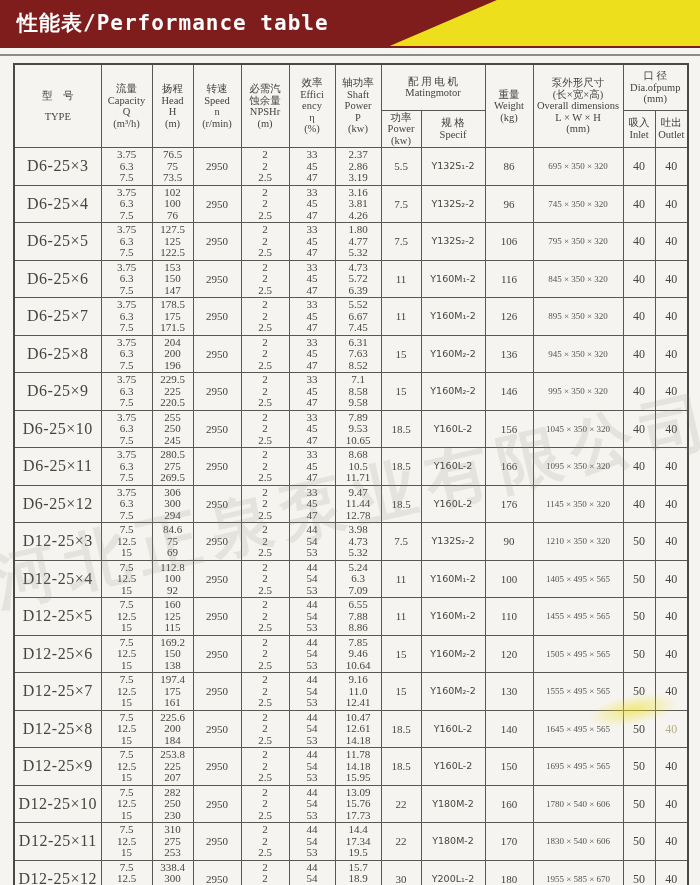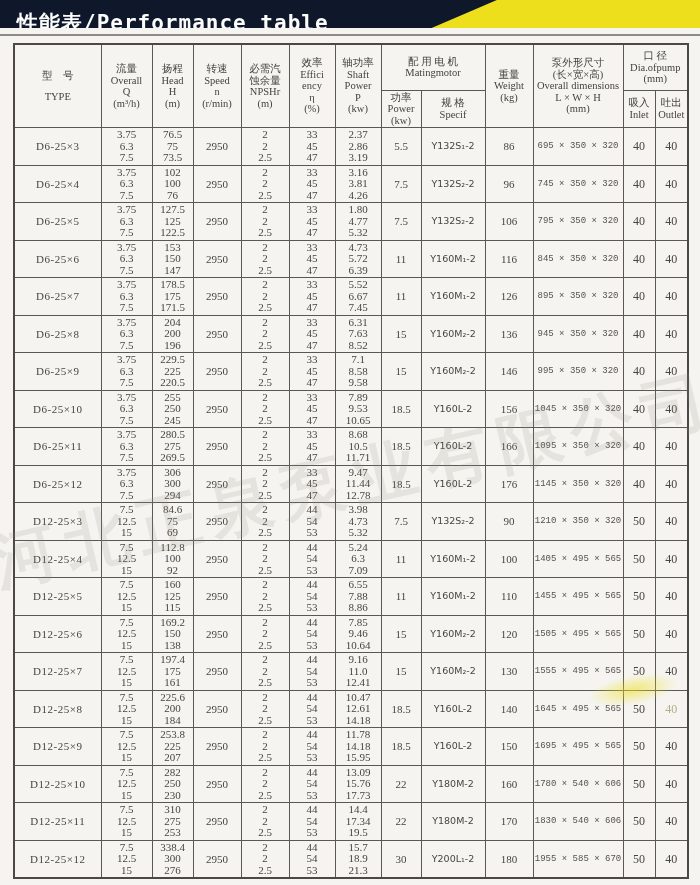--- a/index.html
+++ b/index.html
@@ -6,21 +6,21 @@
   html,body { width:700px; }
   body {
     width:700px; height:885px;
     background:#f5f4f0;
     font-family:"Liberation Serif", serif;
     color:#413f3c;
     overflow:hidden;
     position:relative;
   }
   
-  .banner { position:relative; height:28px; background:#0f172a; overflow:hidden; }
+  .banner { position:relative; height:48px; background:#7f1d1d; overflow:hidden; }
   .banner .wedge {
     position:absolute; top:0; right:0; height:46px; width:315px;
     background:#eedf1d;
     clip-path:polygon(1.5% 100%, 35.5% 0, 100% 0, 100% 100%);
   }
   .banner .title {
     position:relative; z-index:2;
     color:#fdfdfd; font-family:"DejaVu Sans Mono", monospace;
     font-weight:bold; font-size:21px; line-height:46px;
     padding-left:17px; letter-spacing:1px;
@@ -37,23 +37,23 @@
     font-size:11px; line-height:12px;
     padding:1px 0;
     overflow:hidden;
   }
   table { border:2px solid #4b4845; }
   thead th { font-weight:normal; font-size:10.5px; line-height:11.5px; color:#454340; }
   thead tr.h1 th { height:46px; }
   thead tr.h2 th { height:36px; }
   tbody td { height:37px; color:#47453f; }
   tbody td div { line-height:11.5px; }
-  td:nth-child(1) { font-size:11px; letter-spacing:0.5px; }
+  td:nth-child(1) { font-size:16px; letter-spacing:0.5px; }
   td:nth-child(9)  { font-family:"DejaVu Sans", sans-serif; font-size:9.5px;margin-left:30px; }
-  td:nth-child(11) { font-family:Liberation Mono, monospace; font-size:9px; color:#55534e; }
+  td:nth-child(11) { font-family:Liberation Serif, serif; font-size:9px; color:#55534e; }
   td:nth-child(12), td:nth-child(13) { font-size:12px; }
   .hgap { display:block; height:10px; }
   .hl { display:block; }
   td.faded { color:#b4ad88; }
 
   
   .watermark {
     position:absolute; z-index:3; pointer-events:none;
     top:385px; left:-30px; width:820px;
     transform:rotate(-13deg);
@@ -99,21 +99,21 @@
     </colgroup>
     <thead>
       <tr class="h1">
         <th rowspan="2">
           <span class="hl">型　号</span>
           <span class="hgap"></span>
           <span class="hl">TYPE</span>
         </th>
         <th rowspan="2">
             <span class="hl">流量</span>
-            <span class="hl">Overall</span>
+            <span class="hl">Capacity</span>
             <span class="hl">Q</span>
             <span class="hl">(m³/h)</span>
           </th>
         <th rowspan="2">
             <span class="hl">扬程</span>
             <span class="hl">Head</span>
             <span class="hl">H</span>
             <span class="hl">(m)</span>
           </th>
         <th rowspan="2">

